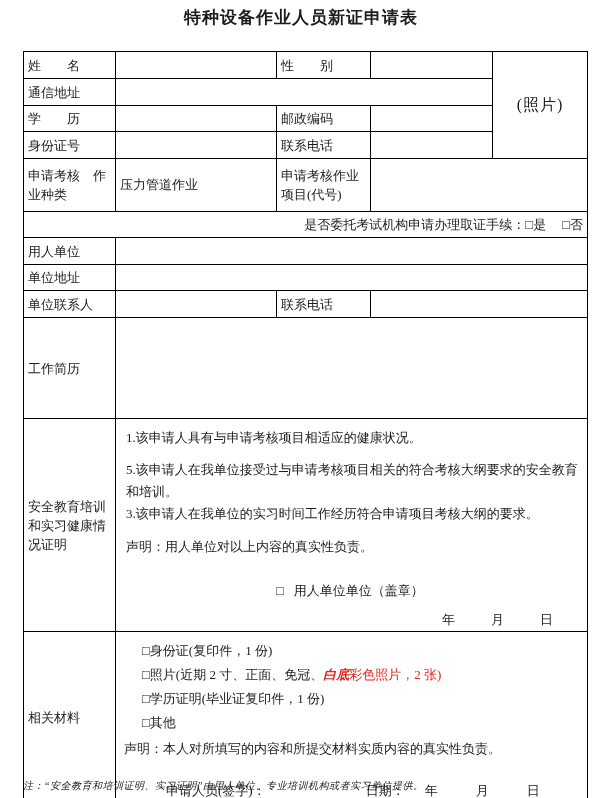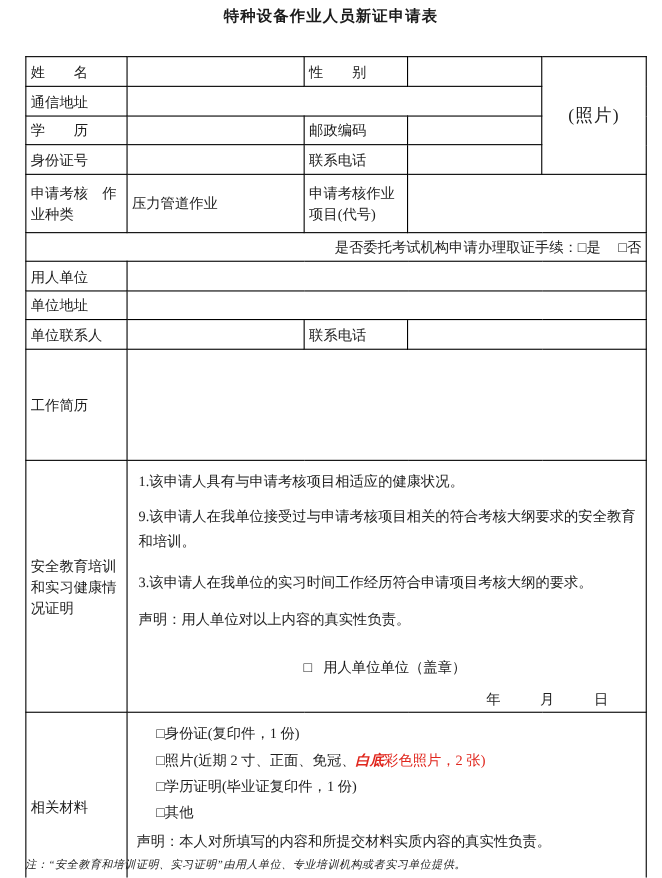--- a/index.html
+++ b/index.html
@@ -4,40 +4,40 @@
 <style>
   * { margin:0; padding:0; box-sizing:border-box; }
   html,body { background:#ffffff; }
   .page {
     position:relative; width:602px; height:798px; background:#ffffff;
     font-family:"Liberation Serif","DejaVu Serif",serif; color:#1c1c1c;
     overflow:hidden;
   }
   .title {
     position:absolute; top:6px; left:0; right:0; text-align:center;
-    font-size:14px; font-weight:bold; letter-spacing:1px;
+    font-size:17px; font-weight:bold; letter-spacing:1px;
     font-family:"Liberation Sans","DejaVu Sans",sans-serif;
   }
   table.form {
     position:absolute; left:23px; top:51px; width:564px;
     border-collapse:collapse; table-layout:fixed;
   }
   td {
     border:1px solid #000; font-size:13px; padding:0 4px;
     vertical-align:middle; overflow:hidden;
   }
   td.lbl { text-align:left; line-height:19px; }
   td.blank { }
   td.photo { text-align:center; font-size:16px; letter-spacing:1px; }
   td.center-row { text-align:right; }
   td.content { vertical-align:top; padding:5px 6px 0 10px; line-height:22px; }
   td.content2 { vertical-align:top; padding:7px 8px 0 8px; line-height:24px; }
   .p-item1 { margin-top:3px; }
   .p-item2 { margin-top:10px; }
-  .p-item3 { margin-top:16px; }
+  .p-item3 { margin-top:0; }
   .p-decl  { margin-top:11px; }
   .p-stamp { margin-top:22px; margin-left:150px;font-family:Liberation Serif, serif; }
   .p-stamp .stamp-text { margin-left:10px; }
   .p-ymd   { margin-top:7px; text-align:right; padding-right:28px; }
   .p-ymd span { margin-left:36px; }
   .mat-item { margin-left:18px; }
   .mat-decl { margin-top:2px; }
   .sign-line { margin-top:18px; }
   .sign-line .sign-label { margin-left:42px; }
   .sign-line .date-label { margin-left:100px; }
@@ -128,21 +128,21 @@
 
     <tr style="height:101px">
       <td class="lbl">工作简历</td>
       <td class="blank" colspan="4"></td>
     </tr>
 
     <tr style="height:204px">
       <td class="lbl">安全教育培训和实习健康情况证明</td>
       <td class="content" colspan="4">
         <p class="p-item1">1.该申请人具有与申请考核项目相适应的健康状况。</p>
-        <p class="p-item2">9.该申请人在我单位接受过与申请考核项目相关的符合考核大纲要求的安全教育和培训。</p>
+        <p class="p-item2">5.该申请人在我单位接受过与申请考核项目相关的符合考核大纲要求的安全教育和培训。</p>
         <p class="p-item3">3.该申请人在我单位的实习时间工作经历符合申请项目考核大纲的要求。</p>
         <p class="p-decl">声明：用人单位对以上内容的真实性负责。</p>
         <p class="p-stamp">
           <span class="chk">□</span><span class="stamp-text">用人单位单位（盖章）</span>
         </p>
         <p class="p-ymd">
           <span>年</span><span>月</span><span>日</span>
         </p>
       </td>
     </tr>

